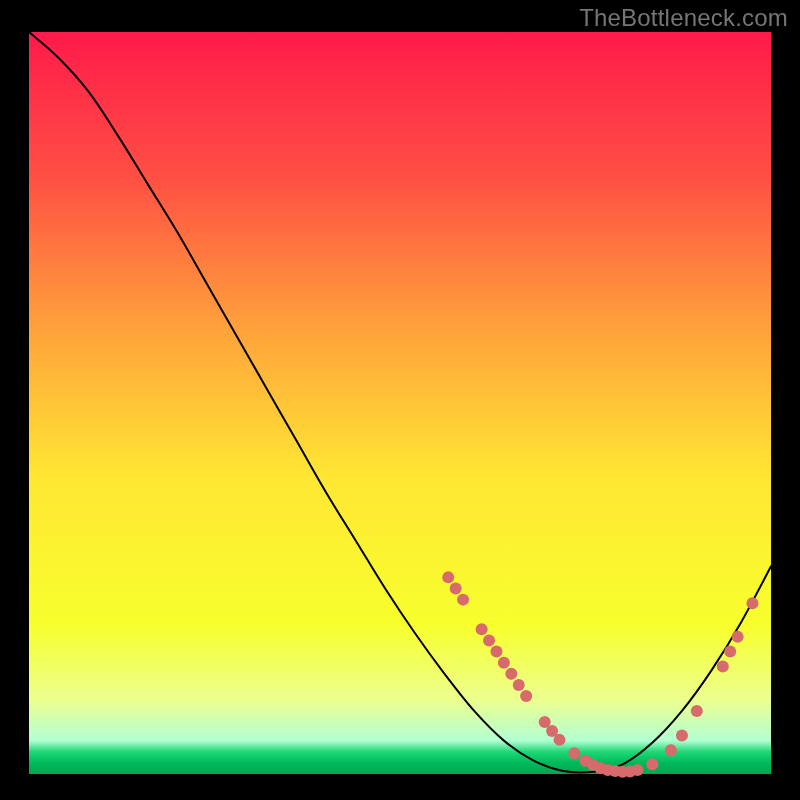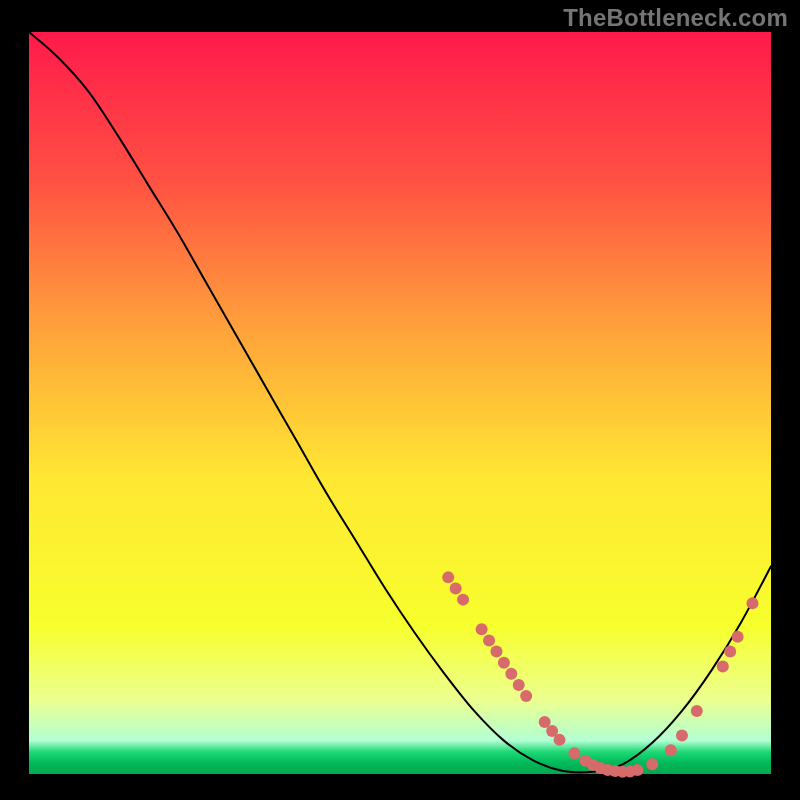--- a/index.html
+++ b/index.html
@@ -15,21 +15,21 @@
     width: 800px;
     height: 800px;
     background: #000;
   }
   .watermark {
     position: absolute;
     top: 4px;
     right: 12px;
     font-family: Arial, Helvetica, sans-serif;
     font-size: 24px;
-    font-weight: 700;
+    font-weight: 400;
     color: #757575;
     letter-spacing: 0.2px;
     z-index: 5;
   }
   svg {
     position: absolute;
     top: 0;
     left: 0;
   }
 </style>

